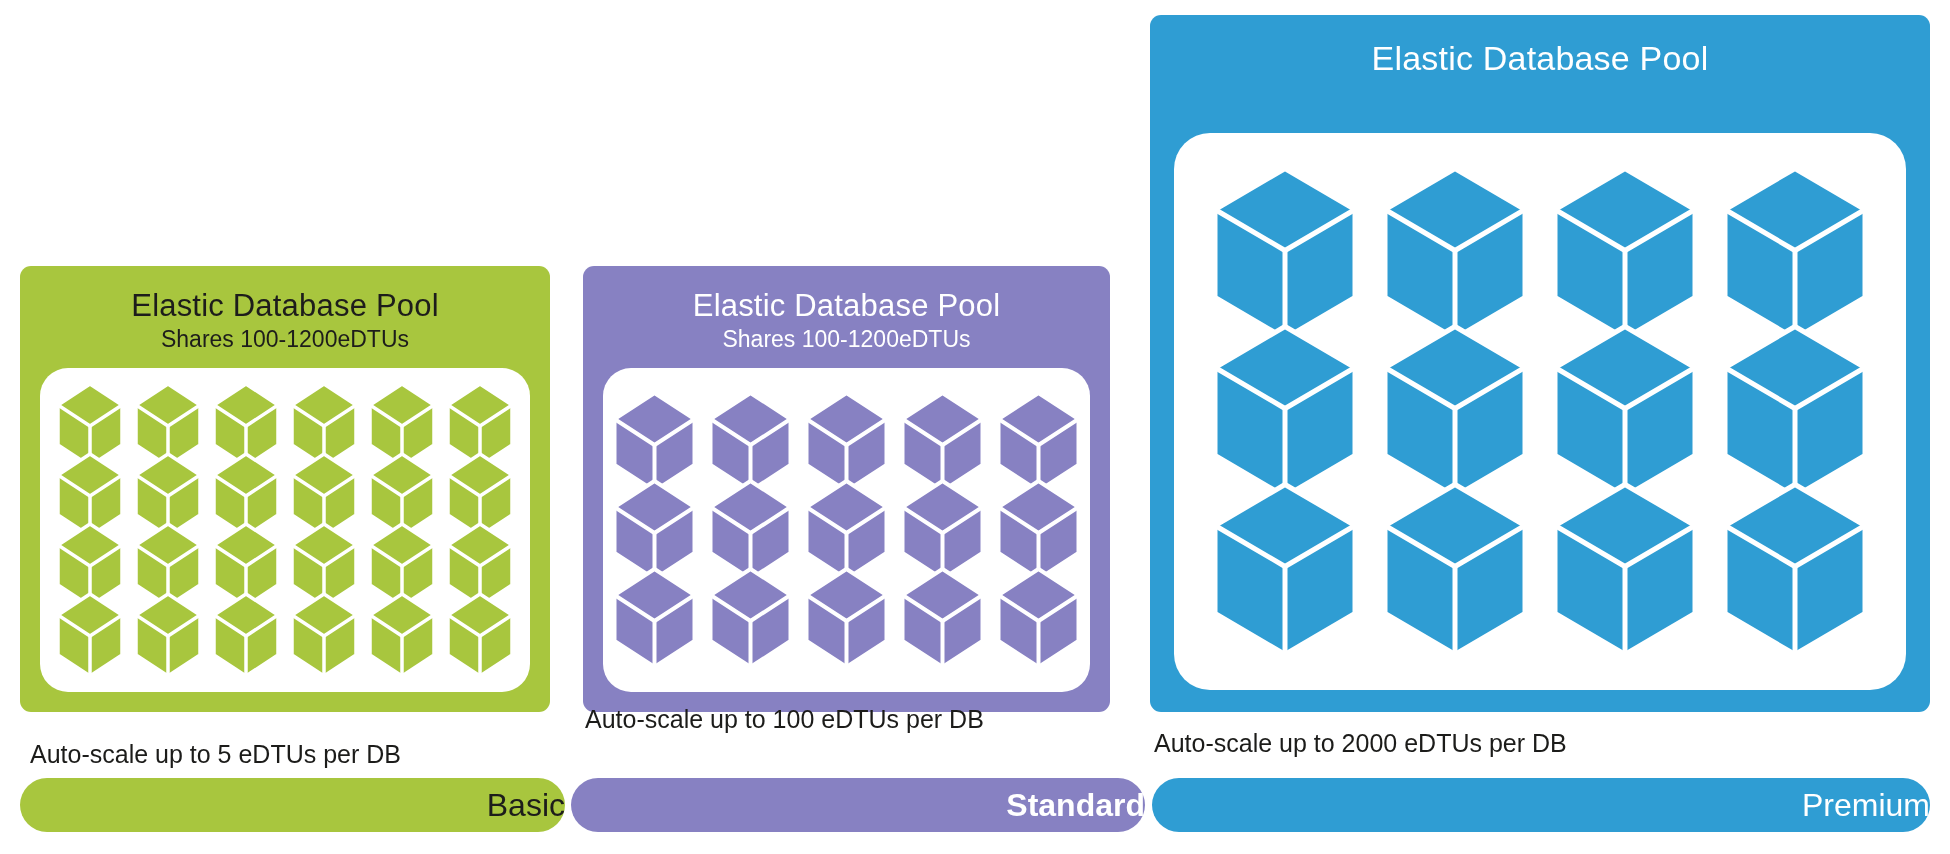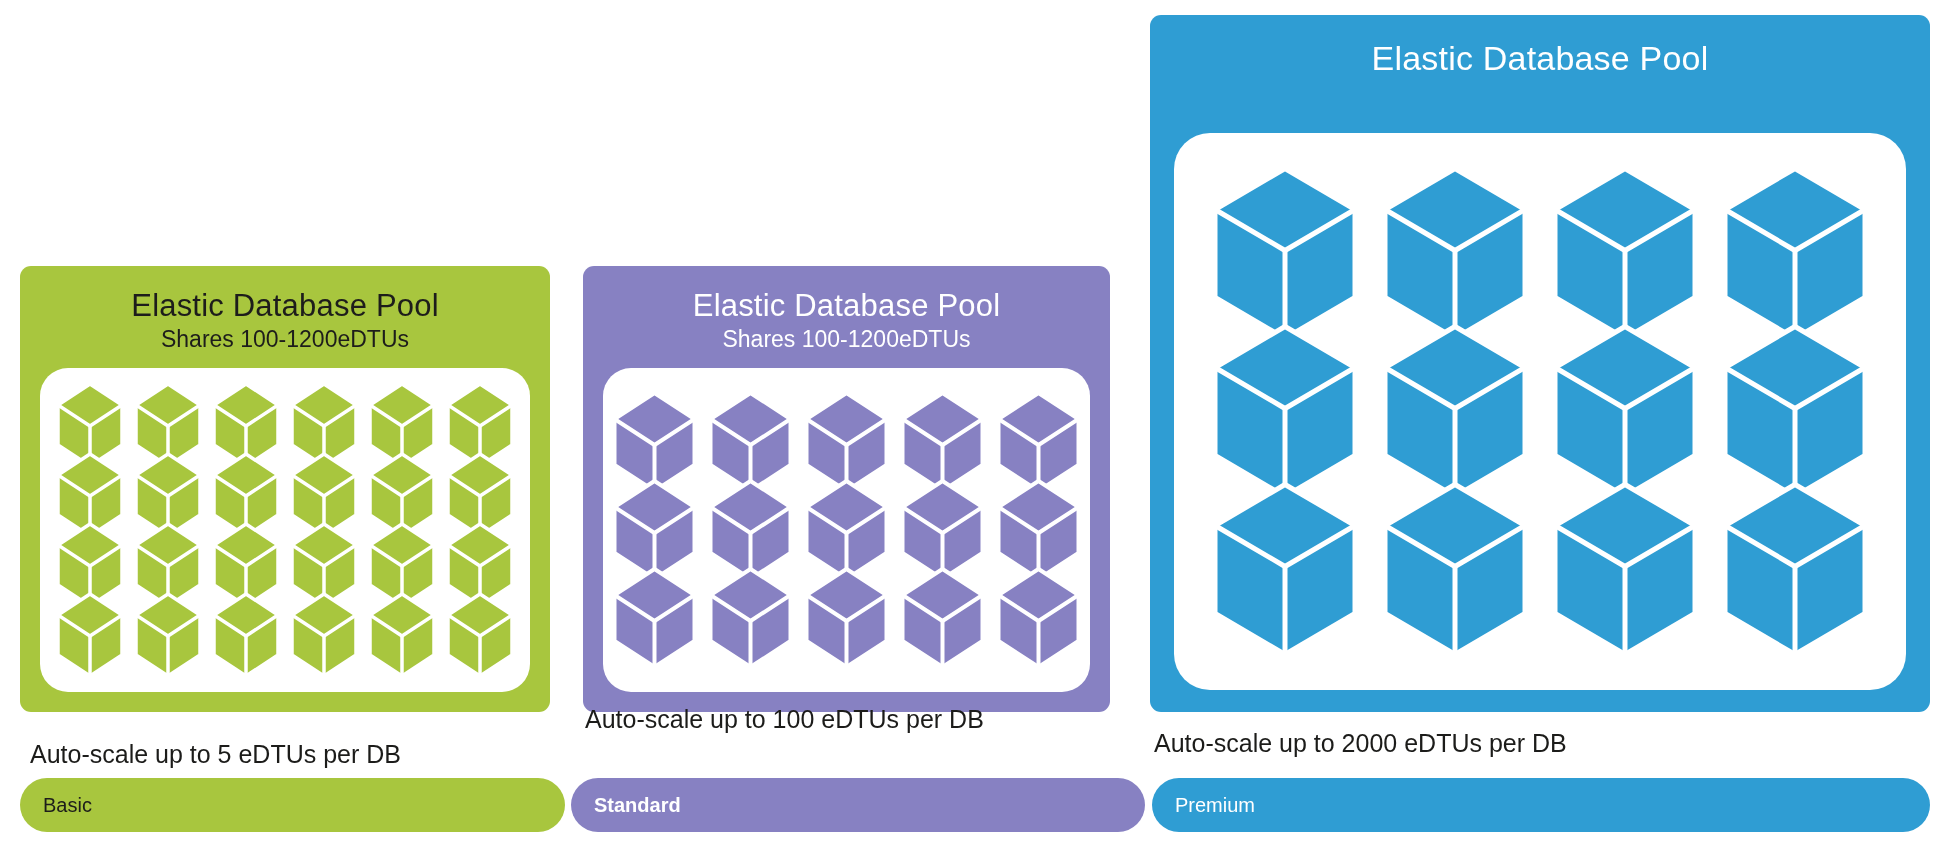--- a/index.html
+++ b/index.html
@@ -7,21 +7,21 @@
   #stage{position:relative;width:1950px;height:854px;background:#ffffff;overflow:hidden;}
 
   .tier-card{position:absolute;border-radius:11px;}
   .pool-title{text-align:center;font-size:31px;letter-spacing:.2px;margin-top:22px;line-height:1.15;}
   .pool-subtitle{text-align:center;font-size:23px;margin-top:3px;line-height:1.1;}
   .pool-panel{position:absolute;background:#ffffff;}
   .pool-panel svg{display:block;}
 
   .autoscale{position:absolute;font-size:25px;color:#1c1c1a;white-space:nowrap;}
   .tier-pill{position:absolute;height:54px;border-radius:27px;line-height:55px;
-             font-size:20px;padding-left:23px;box-sizing:border-box;}
+             font-size:32px;padding-left:23px;box-sizing:border-box;text-align:right;}
 
   
   .t0 .tier-card{left:20px;top:266px;width:530px;height:446px;}
   .t0 .pool-panel{left:20px;top:102px;width:490px;height:324px;border-radius:28px;}
   .t0 .autoscale{left:30px;top:729px;margin-top:11px;}
   .t0 .tier-pill{left:20px;top:778px;width:545px;}
 
   
   .t1 .tier-card{left:583px;top:266px;width:527px;height:446px;}
   .t1 .pool-panel{left:20px;top:102px;width:487px;height:324px;border-radius:28px;}

